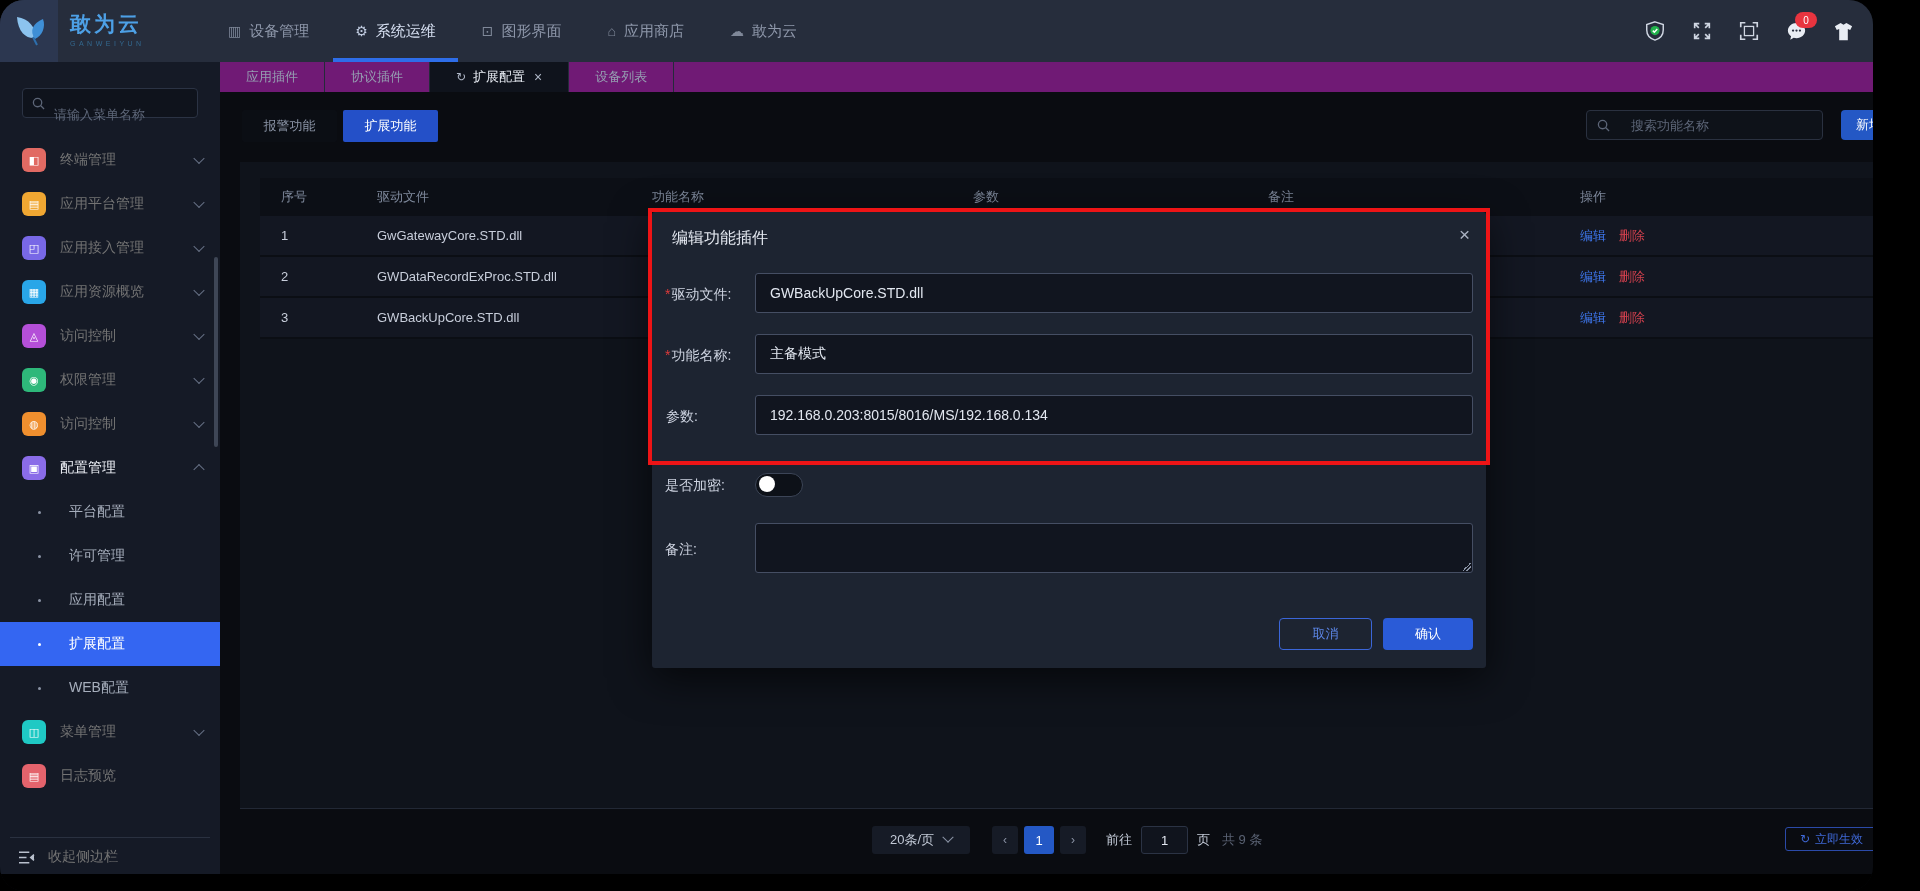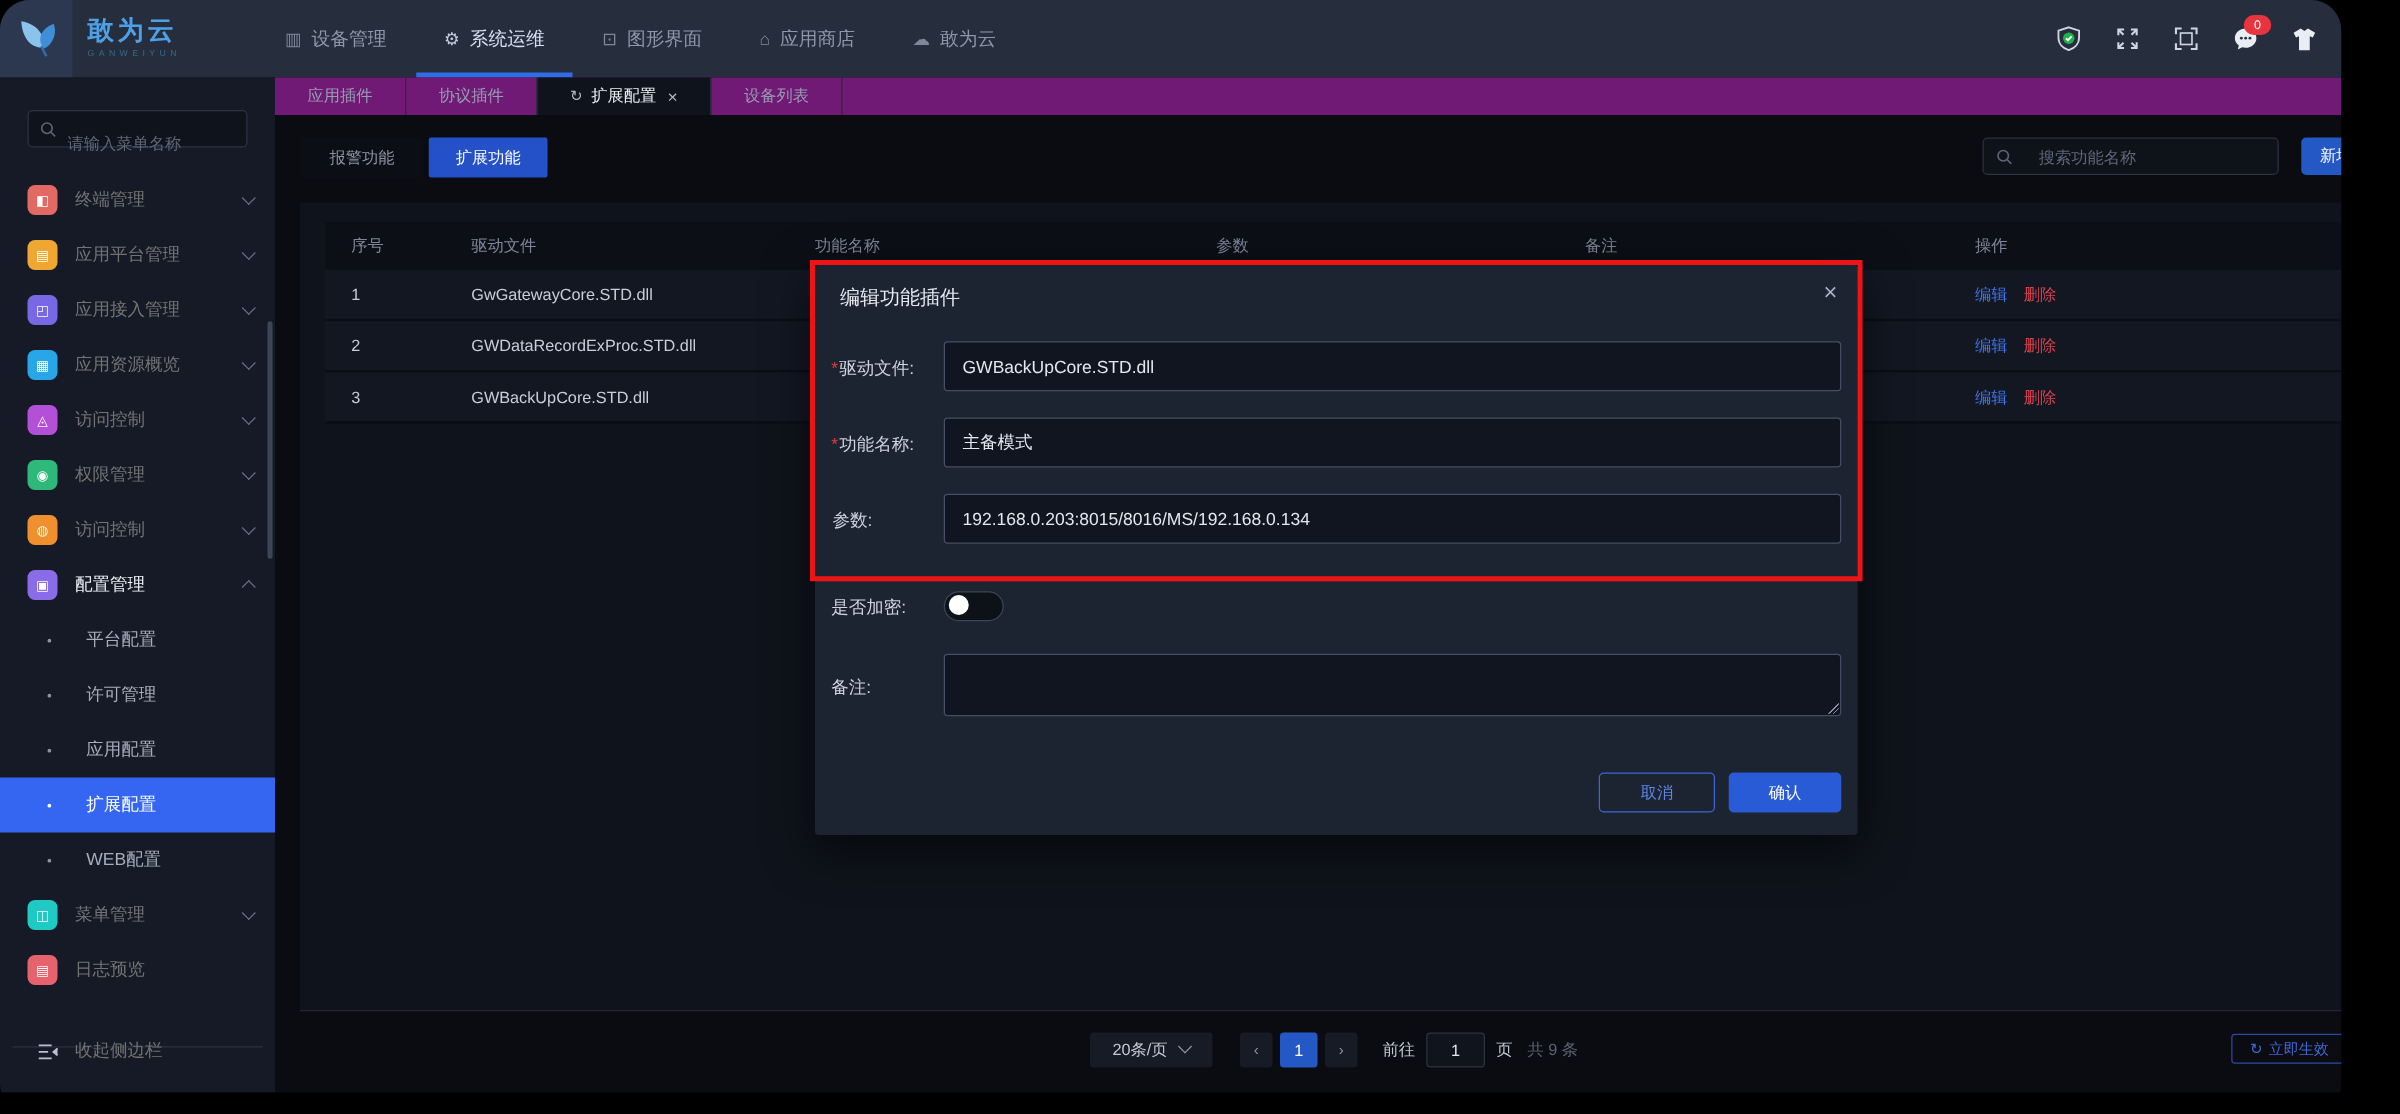--- a/index.html
+++ b/index.html
@@ -41,21 +41,21 @@
          color:#fff;font-size:11px;flex:none;}
   .m-label{margin-left:14px;font-size:14px;color:#737373;}
   .chev{position:absolute;right:17px;top:50%;width:7px;height:7px;border-right:1.5px solid #667084;border-bottom:1.5px solid #667084;
         transform:translateY(-70%) rotate(45deg);}
   .chev.up{transform:translateY(-30%) rotate(-135deg);}
   .m-sub{position:relative;height:44px;display:flex;align-items:center;padding-left:38px;cursor:pointer;font-size:14px;color:#a6aebc;}
   .m-sub .dot{width:3px;height:3px;border-radius:50%;background:#8b93a4;margin-right:28px;}
   .m-sub.selected{background:#3466f2;color:#ffffff;}
   .m-sub.selected .dot{background:#fff;}
   .side-divider{position:absolute;left:10px;right:10px;bottom:36px;height:1px;background:#2a3140;}
-  .collapse-row{position:absolute;left:0;bottom:16px;width:220px;height:34px;display:flex;align-items:center;padding-left:30px;
+  .collapse-row{position:absolute;left:0;bottom:0;width:220px;height:34px;display:flex;align-items:center;padding-left:18px;
         cursor:pointer;gap:13px;box-sizing:border-box;}
   .collapse-row .m-label{margin-left:0;}
   .side-scrollbar{position:absolute;right:2px;top:195px;width:4px;height:190px;background:#3e4656;border-radius:2px;}
   
   .filter-btn{position:absolute;top:110px;height:32px;border:none;border-radius:2px;font-size:13px;cursor:pointer;
         font-family:"Liberation Sans","DejaVu Sans",sans-serif;}
   #btn-alarm{left:242px;width:95px;background:#0b0e14;color:#8b94a6;}
   #btn-ext{left:343px;width:95px;background:#2450c8;color:#fff;}
   .top-search{position:absolute;left:1586px;top:110px;width:237px;height:30px;background:#0e1219;border:1px solid #2a3140;
         border-radius:4px;display:flex;align-items:center;gap:19px;padding:0 10px;box-sizing:border-box;}

